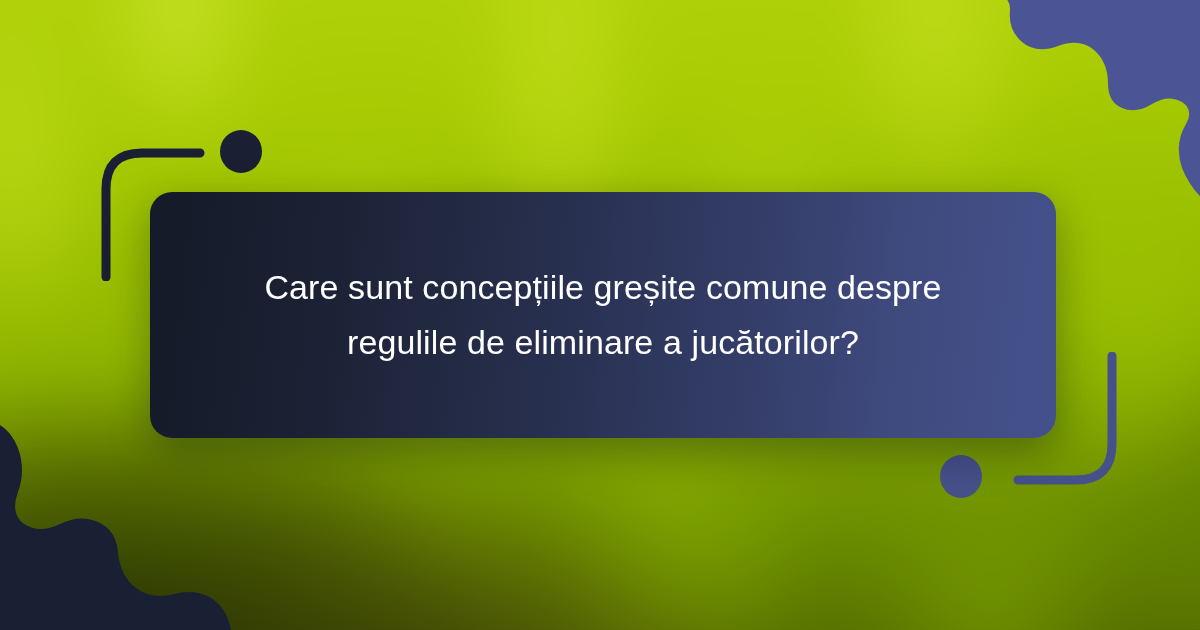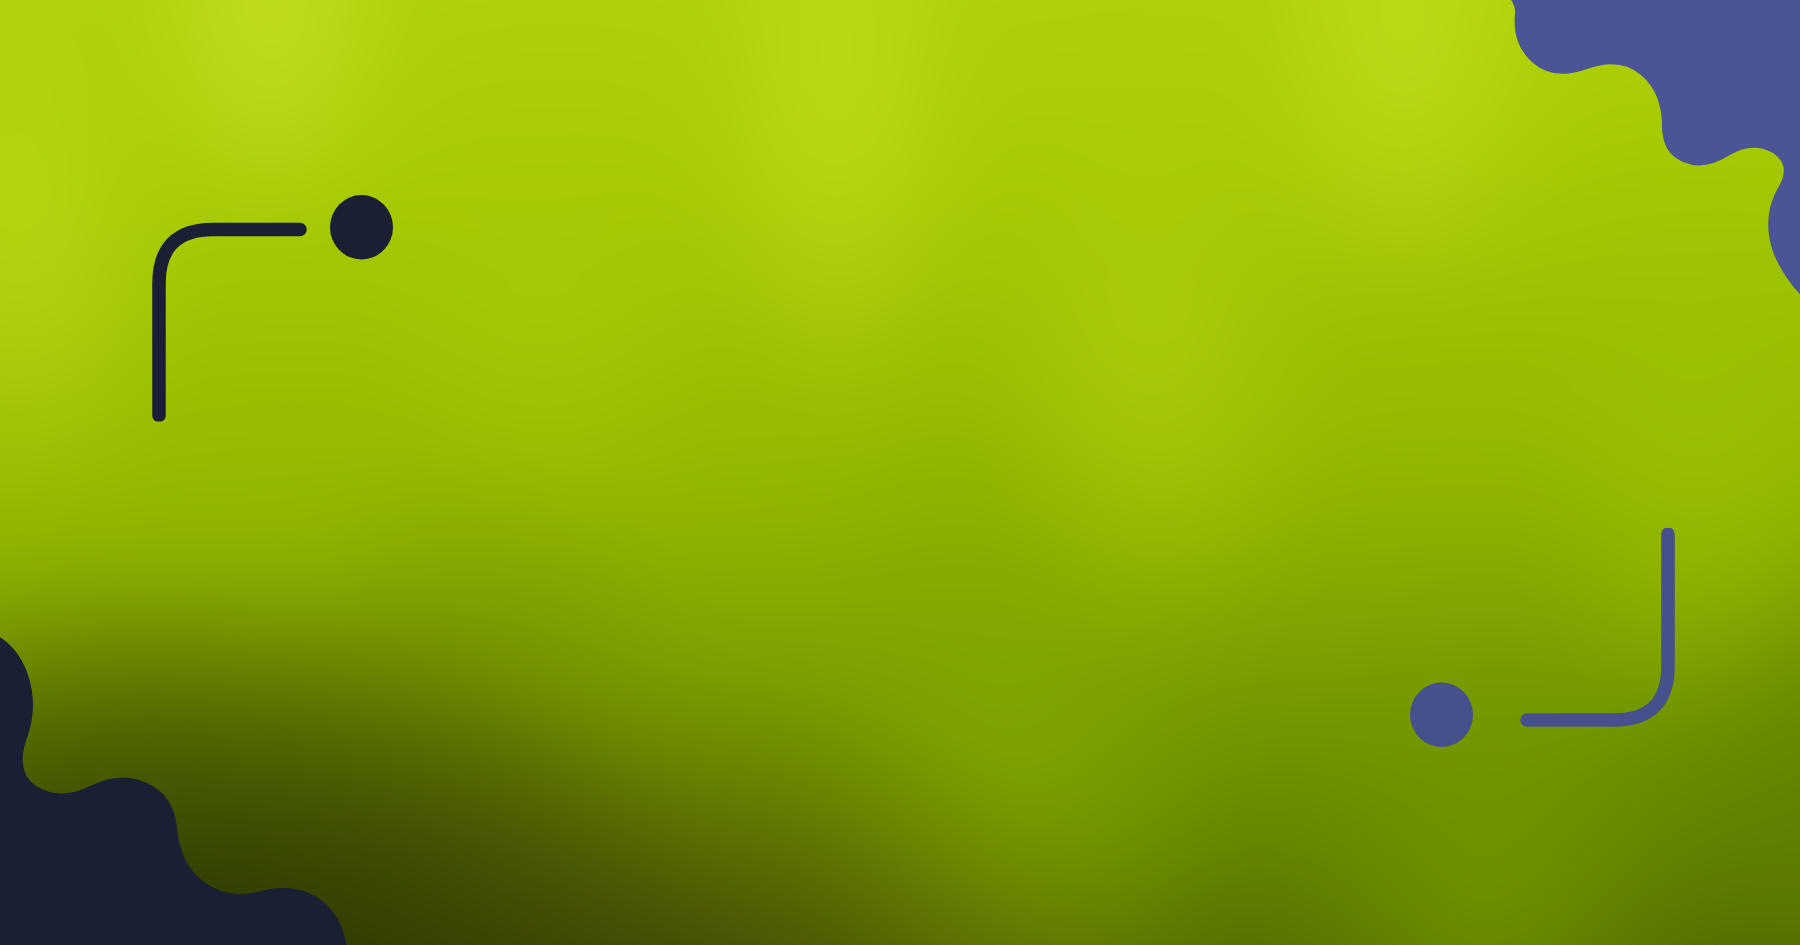--- a/index.html
+++ b/index.html
@@ -156,14 +156,17 @@
 
   <div class="deco bracket bracket-br">
     <svg viewBox="0 0 110 140" aria-hidden="true">
       <path d="M 104 4 L 104 92 Q 104 128 68 128 L 10 128" fill="none" stroke="#46508a" stroke-width="9" stroke-linecap="round" stroke-linejoin="round"></path>
     </svg>
   </div>
 
   <div class="deco dot dot-top" style="background:#1a1f33;"></div>
   <div class="deco dot dot-bottom" style="background:#46508a;"></div>
 
+  <div class="question-card" style="background-image:linear-gradient(96deg,#151a28 0%,#1b2133 18%,#262e4c 42%,#333c66 64%,#3f4a7e 82%,#45518c 100%);">
+    <p class="question-text">Care sunt concepțiile greșite comune despre regulile de eliminare a jucătorilor?</p>
+  </div>
 
 </div>
 
 </body></html>

